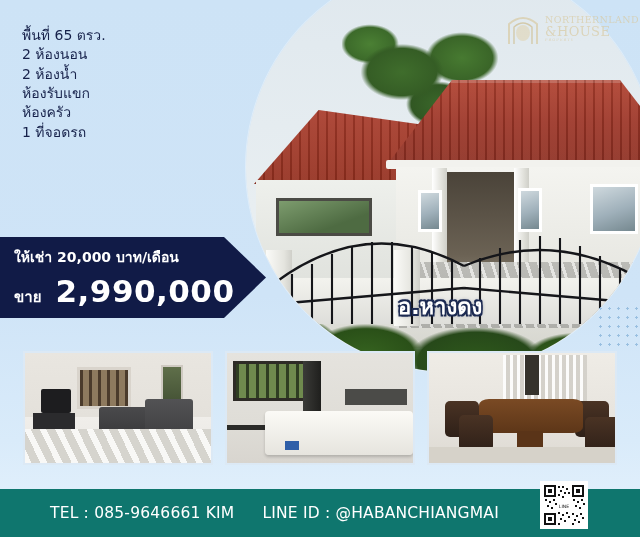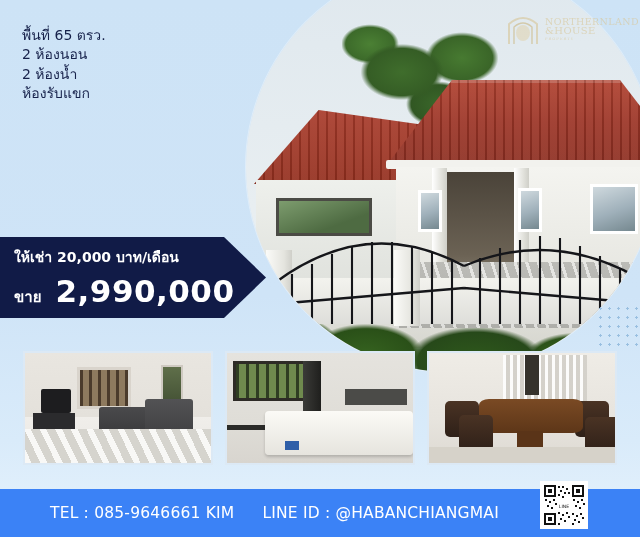--- a/index.html
+++ b/index.html
@@ -207,21 +207,21 @@
   }
   .logo-mark { width: 34px; height: 36px; flex: 0 0 auto; }
   .logo-text {
     display: flex;
     flex-direction: column;
     line-height: 1.02;
     color: #d8c79a;
     font-family: "DejaVu Serif", "Liberation Serif", serif;
   }
   .logo-l1 { font-size: 9.5px; letter-spacing: .4px; }
-  .logo-l2 { font-size: 10px; letter-spacing: .4px; }
+  .logo-l2 { font-size: 13px; letter-spacing: .4px; }
   .logo-l3 { font-size: 3.6px; letter-spacing: 1.1px; margin-top: 1px; }
 
   
   .features {
     position: absolute;
     left: 22px; top: 26px;
     width: 215px;
     color: #16214a;
     font-size: 14px;
     line-height: 1.38;
@@ -391,21 +391,21 @@
   .t3 .floor {
     position: absolute; left: 0; bottom: 0; width: 100%; height: 16px;
     background: #d6d2c9;
   }
 
   
   .contact-bar {
     position: absolute;
     left: 0; bottom: 0;
     width: 640px; height: 48px;
-    background: #3b82f6;
+    background: #0f766e;
     display: flex;
     align-items: center;
   }
   .contact-text {
     display: flex;
     align-items: center;
     gap: 28px;
     margin-left: 50px;
     color: #ffffff;
     font-size: 15.5px;
@@ -495,30 +495,33 @@
       <span class="logo-l2">&amp;HOUSE</span>
       <span class="logo-l3">PROPERTY</span>
     </div>
   </div>
 
   <div class="features">
     <div class="line">พื้นที่ 65 ตรว.</div>
     <div class="line">2 ห้องนอน</div>
     <div class="line">2 ห้องน้ำ</div>
     <div class="line">ห้องรับแขก</div>
+    <div class="line">ห้องครัว</div>
+    <div class="line">1 ที่จอดรถ</div>
   </div>
 
   <div class="price-banner">
     <div class="rent-row">ให้เช่า 20,000 บาท/เดือน</div>
     <div class="sale-row">
       <span class="sale-label">ขาย</span>
       <span class="sale-value">2,990,000</span>
     </div>
   </div>
 
+  <div class="location">อ.หางดง</div>
 
   <div class="dot-grid"></div>
 
   <div class="thumbs">
     <div class="thumb">
       <div class="thumb-inner t1">
         <div class="win"></div>
         <div class="win2"></div>
         <div class="tv"></div>
         <div class="tvstand"></div>

